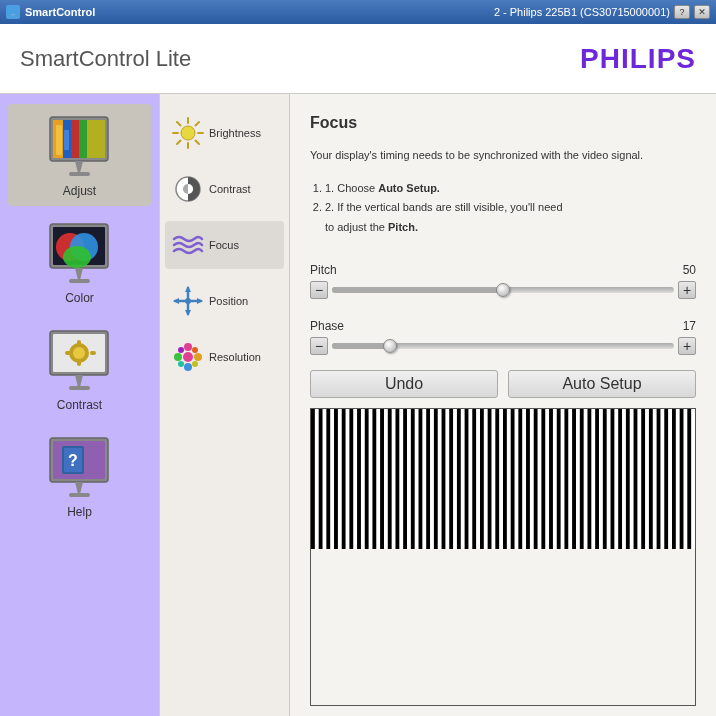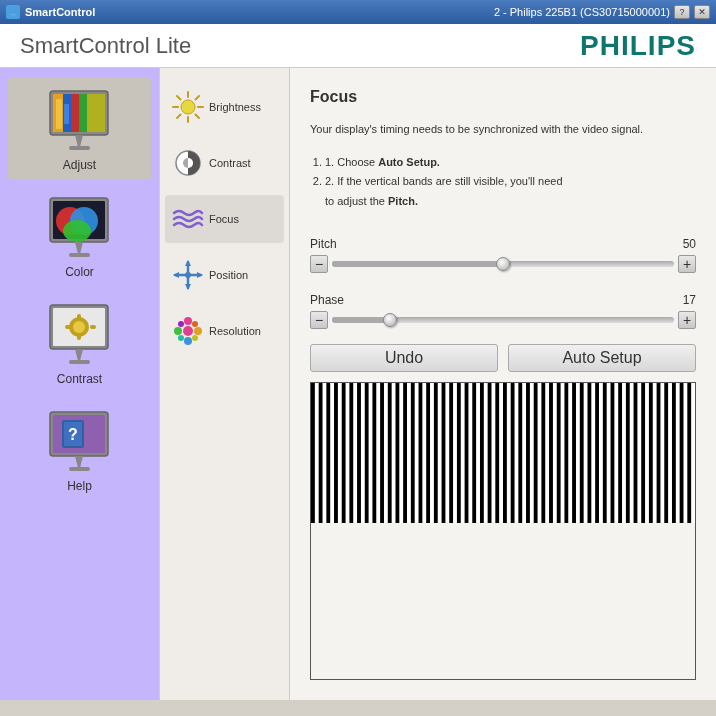--- a/index.html
+++ b/index.html
@@ -57,33 +57,33 @@
       cursor: pointer;
       color: #333;
     }
 
     
     .app-header {
       display: flex;
       align-items: center;
       justify-content: space-between;
       background: white;
-      height: 44px;
+      height: 70px;
       padding: 0 20px;
       border-bottom: 1px solid #ccc;
     }
     .app-title {
       font-size: 22px;
       color: #555;
       font-weight: normal;
     }
     .philips-logo {
       font-size: 28px;
       font-weight: bold;
-      color: #0f766e;
+      color: #6d28d9;
       letter-spacing: 1px;
     }
 
     
     .main-content {
       display: flex;
       height: calc(716px - 84px);
     }
 
     

